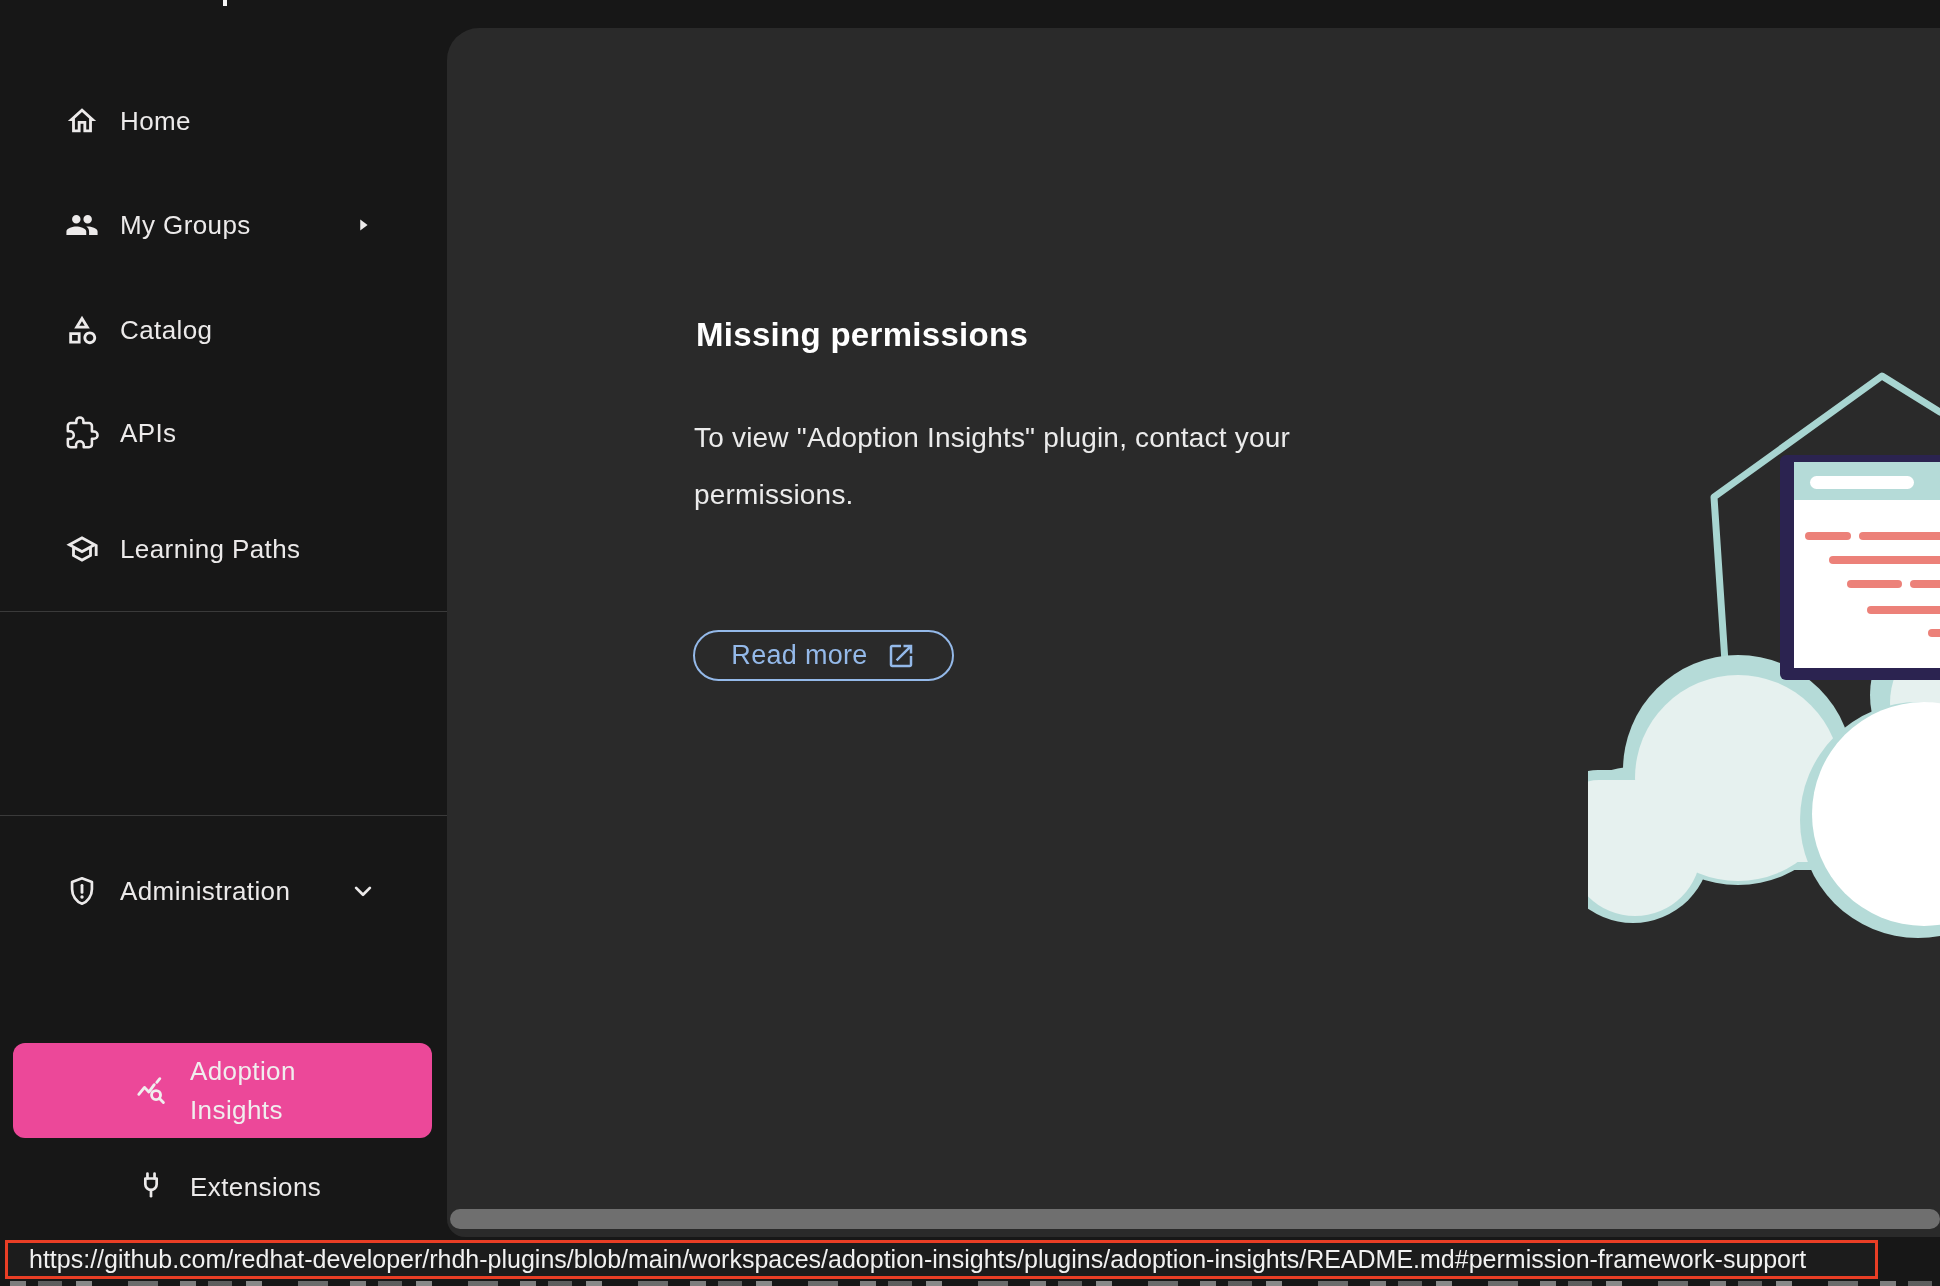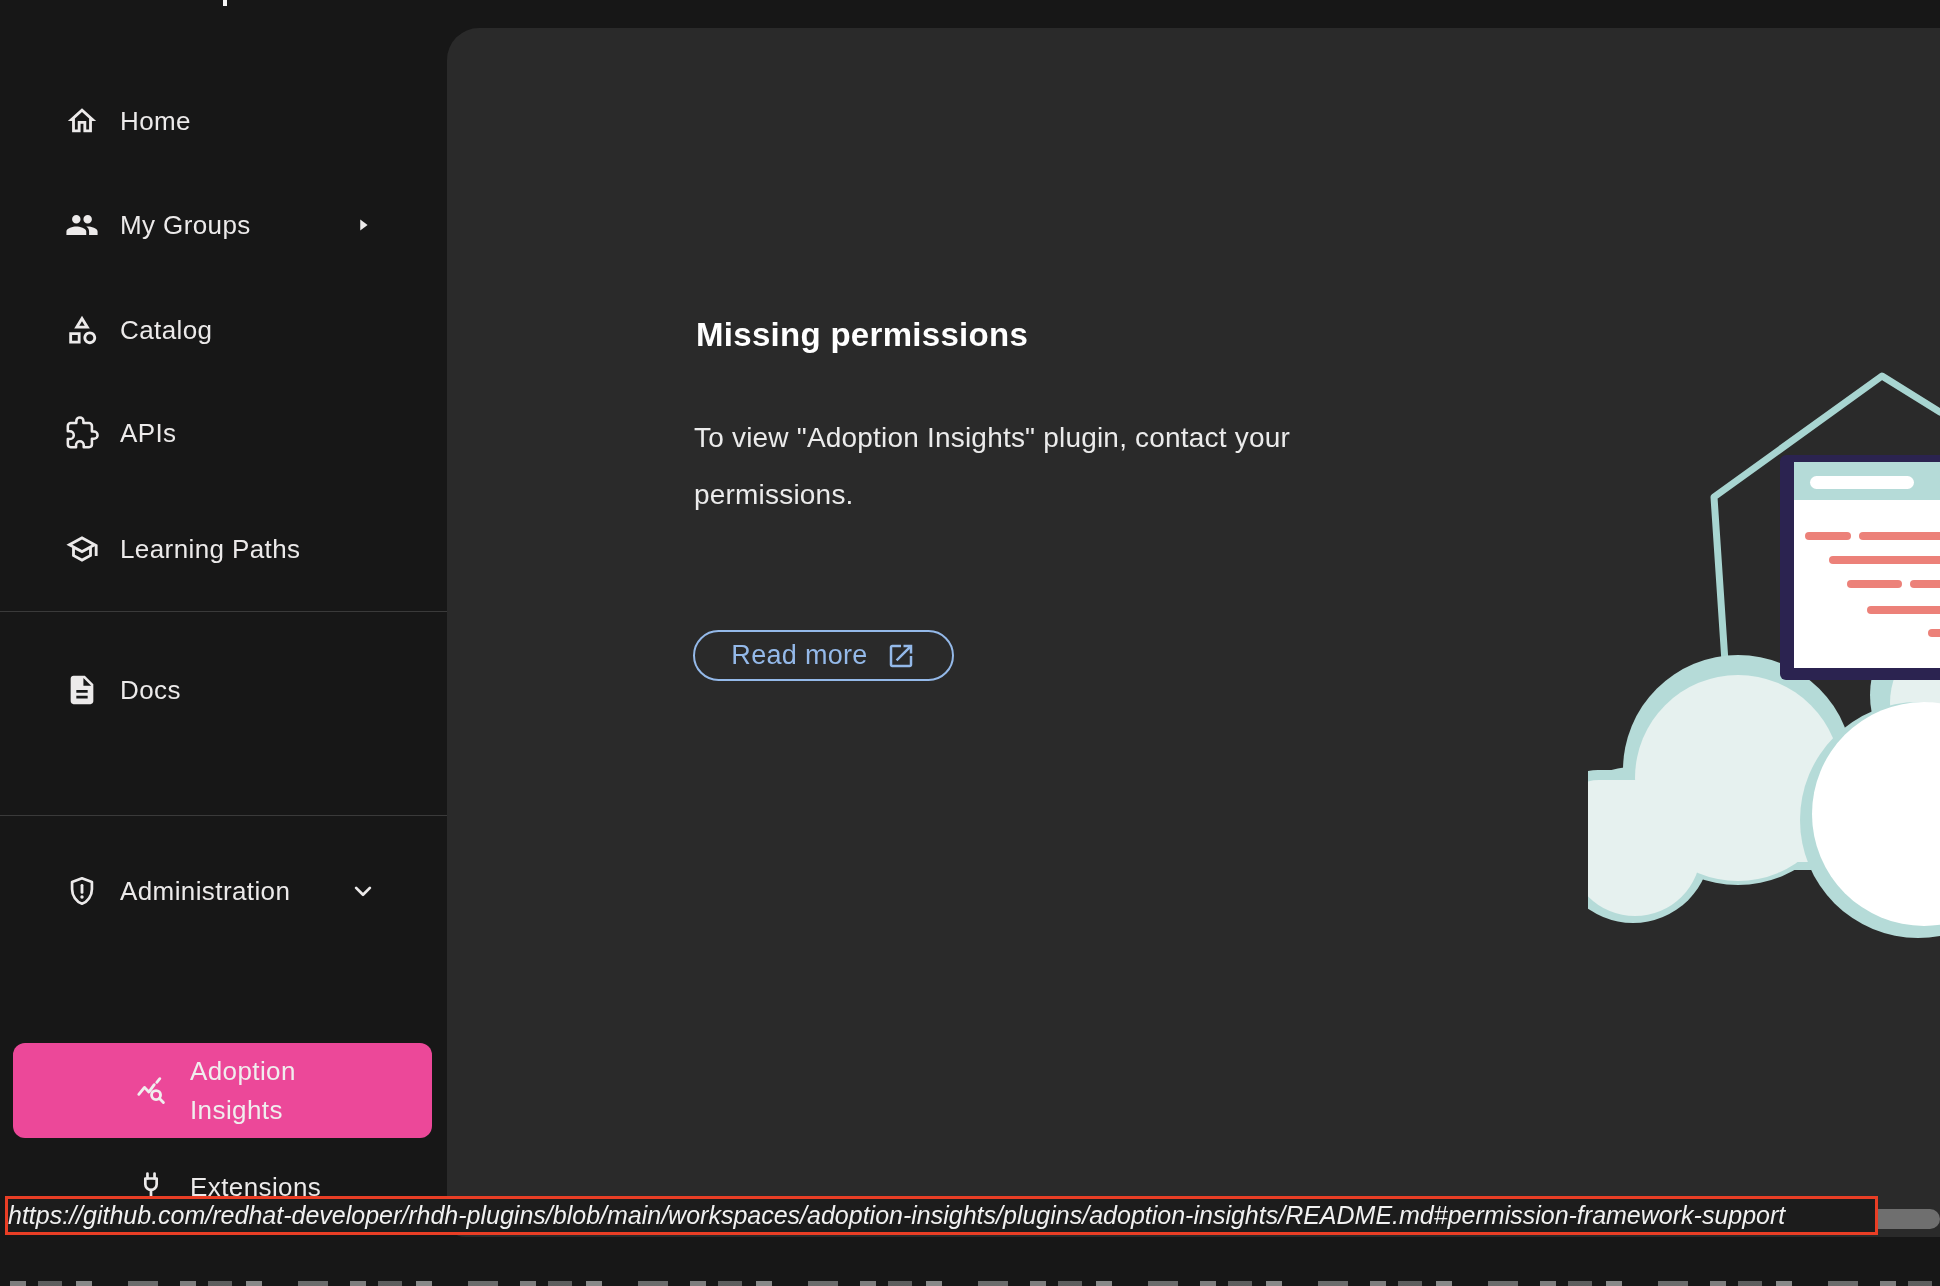--- a/index.html
+++ b/index.html
@@ -38,24 +38,24 @@
     position:absolute;left:246px;top:602px;width:261px;height:51px;
     background:transparent;border:2px solid #94b9e9;border-radius:34px;
     color:#94b9e9;font-size:27px;letter-spacing:.3px;
     font-family:"Liberation Sans","DejaVu Sans",sans-serif;
     display:flex;align-items:center;justify-content:center;gap:18px;cursor:pointer;
   }
   .hscrollbar{position:absolute;left:3px;top:1181px;width:1490px;height:20px;border-radius:10px;background:#6f6f6f;cursor:grab;}
   .illus{position:absolute;right:0;top:272px;width:352px;height:660px;}
   
   .url-banner{
-    position:absolute;left:5px;top:1196px;width:1873px;height:39px;
+    position:absolute;left:5px;top:1240px;width:1873px;height:39px;
     border:3px solid #e93e25;background:#1c1c1c;
-    display:flex;align-items:center;padding-left:0;
-    white-space:nowrap;overflow:hidden;font-style:italic;
+    display:flex;align-items:center;padding-left:21px;
+    white-space:nowrap;overflow:hidden;
   }
   .url-banner span{font-size:25px;color:#f1f1f1;letter-spacing:0;}
   .garbled{
     position:absolute;left:10px;top:1281px;width:1925px;height:5px;
     background:repeating-linear-gradient(90deg,
       #8f8f8f 0 16px, transparent 16px 28px,
       #6a6a6a 28px 52px, transparent 52px 66px,
       #9c9c9c 66px 82px, transparent 82px 118px,
       #7a7a7a 118px 148px, transparent 148px 170px);
     opacity:.85;
@@ -114,28 +114,20 @@
       <span class="ico">
         <svg class="glyph" width="34" height="34" viewBox="0 0 24 24">
             <path fill="#eceaea" d="M12 3L1 9l4 2.18v6L12 21l7-3.82v-6l2-1.09V17h2V9L12 3zm6.82 6L12 12.72 5.18 9 12 5.28 18.82 9zM17 15.99l-5 2.73-5-2.73v-3.72L12 15l5-2.73v3.72z"></path>
           </svg>
       </span>
       <span class="lbl">Learning Paths</span>
     </div>
 
     <div class="divider" style="top:611px"></div>
 
-    <div class="nav-row" style="top:665px">
-      <span class="ico">
-        <svg class="glyph" width="34" height="34" viewBox="0 0 24 24">
-            <path fill="#eceaea" d="M14 2H6c-1.1 0-2 .9-2 2v16c0 1.1.9 2 2 2h12c1.1 0 2-.9 2-2V8l-6-6zm2 16H8v-2h8v2zm0-4H8v-2h8v2zm-3-5V3.5L18.5 9H13z"></path>
-          </svg>
-      </span>
-      <span class="lbl">Docs</span>
-    </div>
 
     <div class="divider" style="top:815px"></div>
 
     <div class="nav-row" style="top:866px">
       <span class="ico">
         <svg class="glyph" width="34" height="34" viewBox="0 0 24 24">
           <path fill="none" stroke="#eceaea" stroke-width="1.9" stroke-linejoin="round" d="M12 3 5 5.6v5.2c0 4.6 3 8.9 7 10.2 4-1.3 7-5.6 7-10.2V5.6L12 3z"></path>
           <path stroke="#eceaea" stroke-width="2" stroke-linecap="round" d="M12 8v5"></path>
           <circle cx="12" cy="16.2" r="1.2" fill="#eceaea"></circle>
         </svg>

